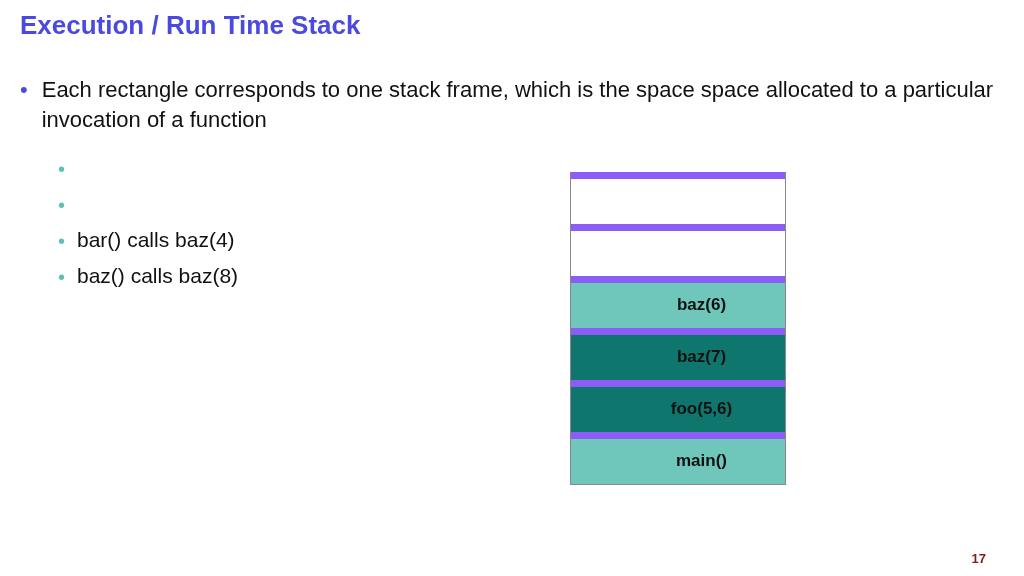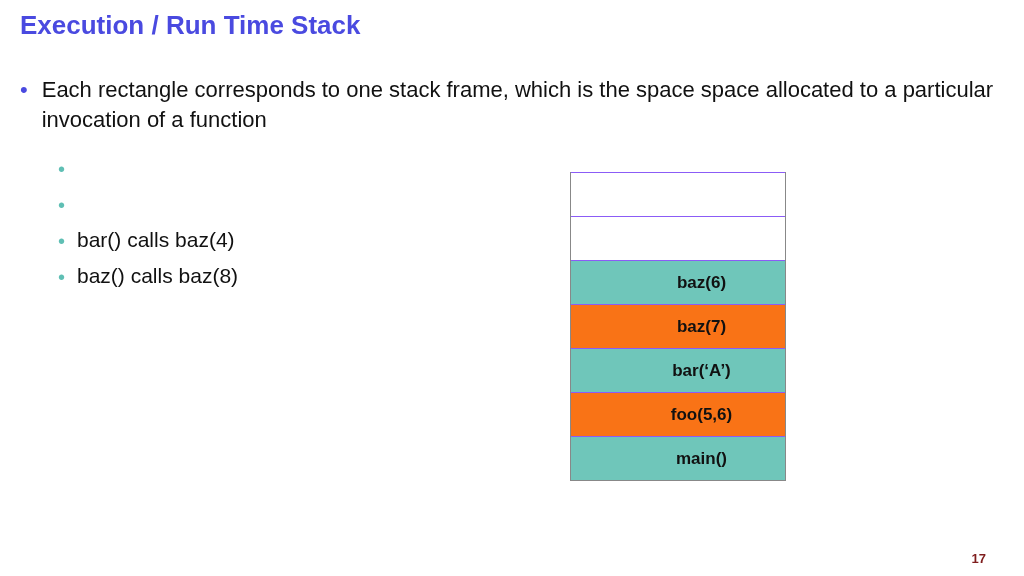--- a/index.html
+++ b/index.html
@@ -51,32 +51,32 @@
   .stack {
     position: absolute;
     left: 570px;
     top: 172px;
     width: 216px;
     border-left: 1px solid #888;
     border-right: 1px solid #888;
     border-bottom: 1px solid #888;
   }
   .frame {
-    height: 44px;
-    border-top: 1px solid #8b5cf6;
+    height: 52px;
+    border-top: 7px solid #8b5cf6;
     text-align: center;
     font-size: 17px;
     font-weight: bold;
     line-height: 44px;
     color: #111;
     padding-left: 47px;
   }
   .frame.empty { background: #fff; }
   .frame.teal { background: #6fc6ba; }
-  .frame.pale { background: #f97316; }
+  .frame.pale { background: #0f766e; }
   .page-num {
     position: absolute;
     right: 38px;
     bottom: 10px;
     font-size: 13px;
     font-weight: bold;
     color: #7f1d1d;
   }
 </style>
 </head>
@@ -104,18 +104,17 @@
     <span class="dot">•</span>
     <span>baz() calls baz(8)</span>
   </div>
 </div>
 
 <div class="stack">
   <div class="frame empty"></div>
   <div class="frame empty"></div>
   <div class="frame teal">baz(6)</div>
   <div class="frame pale">baz(7)</div>
-  <div class="frame teal">bar(‘A’)</div>
   <div class="frame pale">foo(5,6)</div>
   <div class="frame teal">main()</div>
 </div>
 
 <div class="page-num">17</div>
 
 </body></html>

